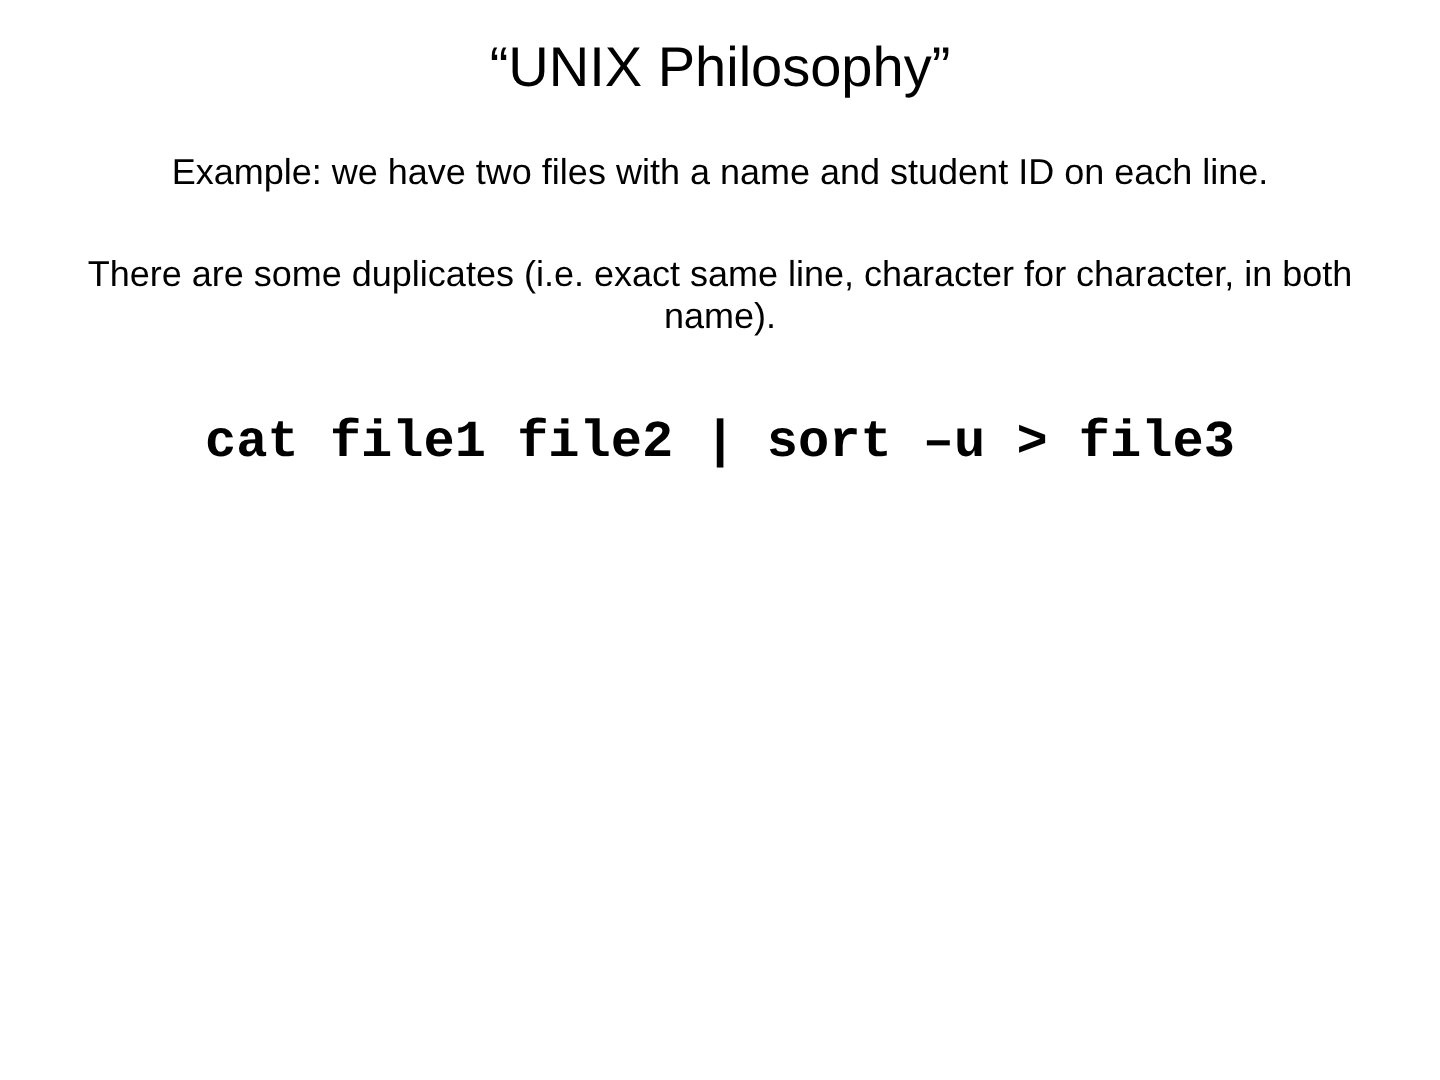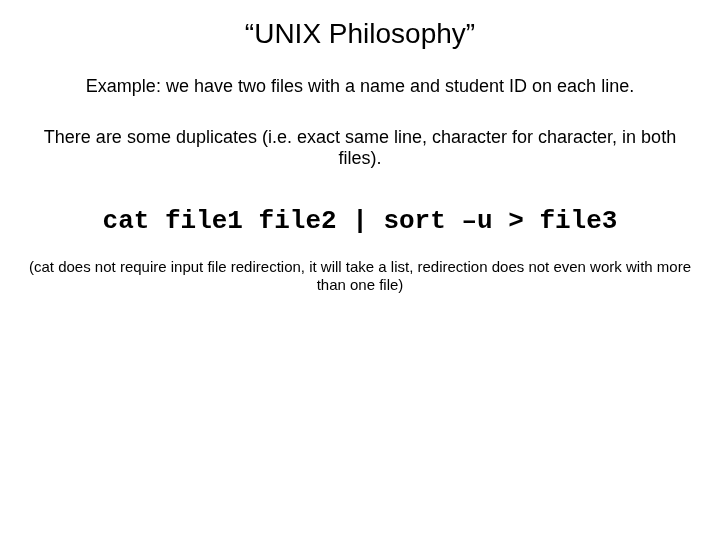--- a/index.html
+++ b/index.html
@@ -42,16 +42,15 @@
     line-height: 1.2;
     padding: 0 8px;
   }
 </style>
 </head>
 <body>
 
 <div class="slide">
   <div class="title">“UNIX Philosophy”</div>
   <div class="para">Example: we have two files with a name and student ID on each line.</div>
-  <div class="para">There are some duplicates (i.e. exact same line, character for character, in both files).</div>
+  <div class="para">There are some duplicates (i.e. exact same line, character for character, in both name).</div>
   <div class="code">cat file1 file2 | sort –u &gt; file3</div>
-  <div class="footnote">(cat does not require input file redirection, it will take a list, redirection does not even work with more than one file)</div>
 </div>
 
 </body></html>

